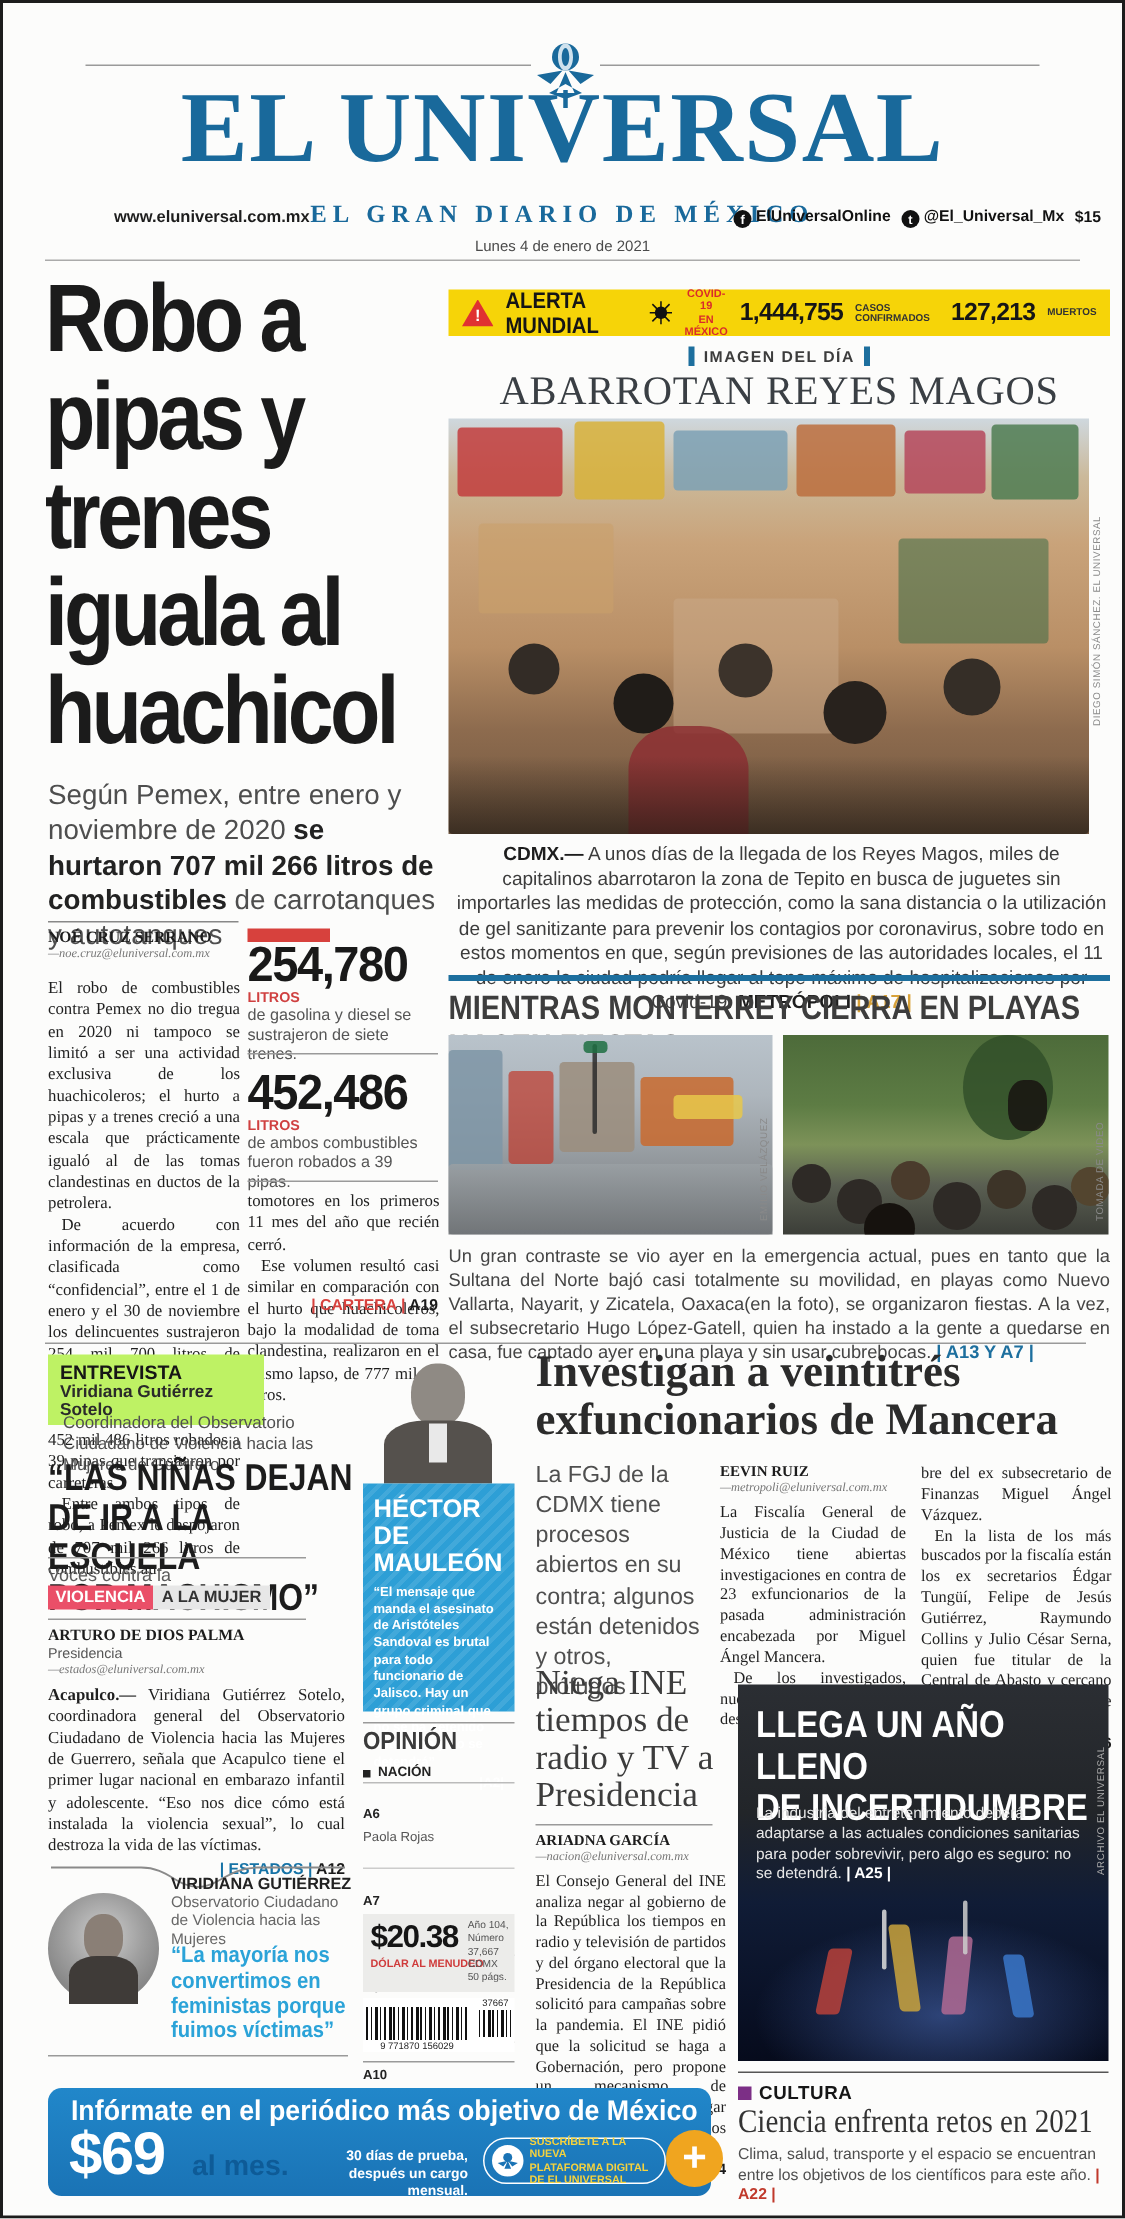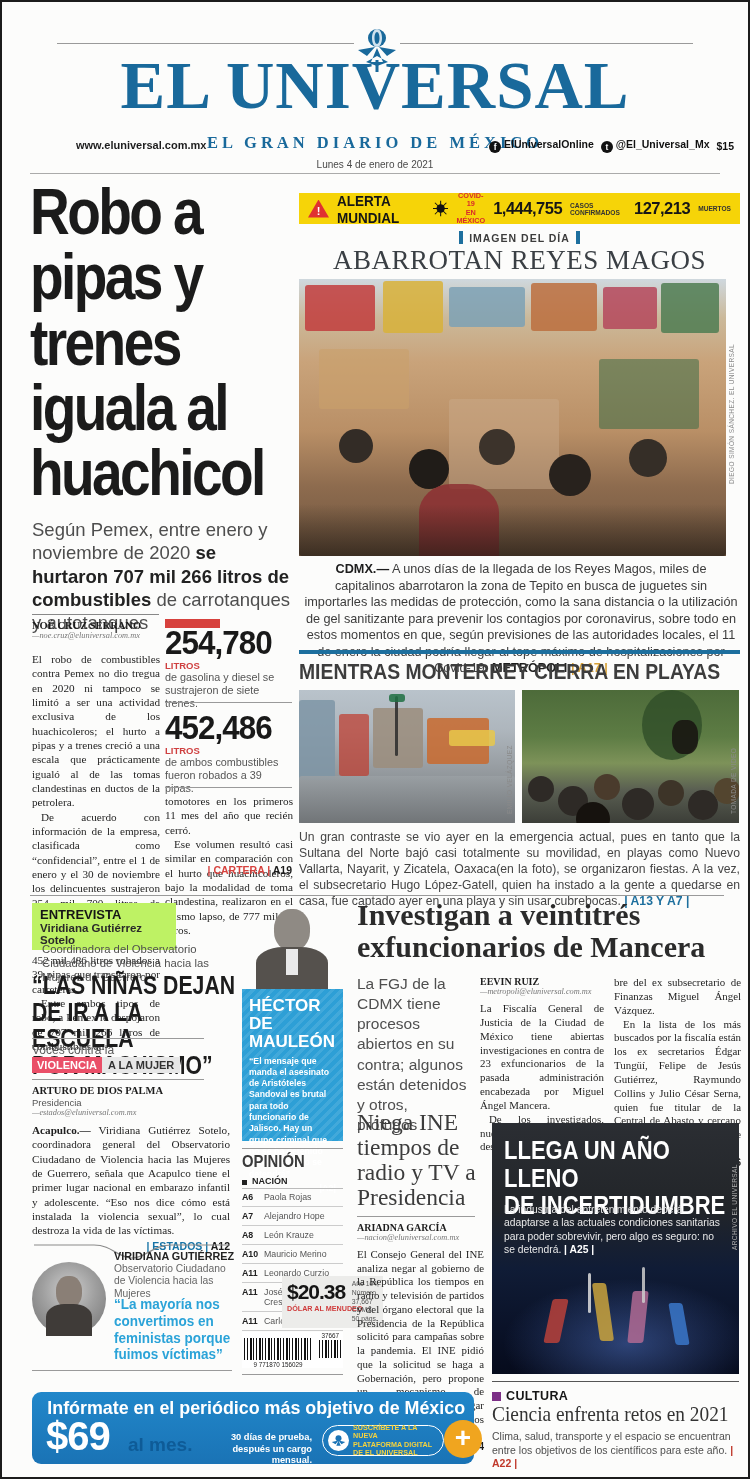--- a/index.html
+++ b/index.html
@@ -39,21 +39,21 @@
   .ph { overflow:hidden; position:absolute; }
   .ph-market { background:linear-gradient(180deg,#cfd8de 0%,#cbb99a 14%,#c9a37a 30%,#b98f66 55%,#8d6b4e 75%,#6f553f 100%); }
   .blob { position:absolute; border-radius:3px; opacity:.85; }
   .ph-street { background:linear-gradient(180deg,#b9c3cb 0%,#aeb6bd 30%,#9aa0a5 55%,#8d9296 70%,#7c7f82 100%); }
   .ph-party { background:linear-gradient(180deg,#4d6b3a 0%,#5d7c44 35%,#7d9259 55%,#5a5f52 75%,#3c3e38 100%); }
   .heads { position:absolute; width:26px; height:26px; border-radius:50%; background:#2e2a26; }
   .ph-stage { background:linear-gradient(180deg,#2b2e33 0%,#222529 34%,#101c36 58%,#0a1228 82%,#060b1c 100%); }
   
   .sqr { display:inline-block; width:9px; height:9px; vertical-align:-1px; margin-right:5px; }
   .seclabel { font-size:12.5px; font-weight:900; color:#161616; letter-spacing:.4px; }
-  .op-row { display:flex; gap:5px; border-bottom:1px solid #ccc; padding:4px 0; font-size:8.8px; }
+  .op-row { display:flex; gap:5px; border-bottom:1px solid #ccc; padding:16px 0; font-size:8.8px;flex-direction:column; }
   .op-pg { font-weight:800; color:#222; width:17px; flex:0 0 auto; }
   .op-nm { color:#555; }
   .bars { background:repeating-linear-gradient(90deg,#111 0 1px,transparent 1px 3px,#111 3px 4px,transparent 4px 6px,#111 6px 8px,transparent 8px 9px); }
 </style>
 </head>
 <body>
 
 <div class="page">
 
   <div class="abs rule" style="left:55px;right:55px;top:41px;"></div>
@@ -264,21 +264,21 @@
       </div>
     <div class="op-row">
         <span class="op-pg">A11</span>
         <span class="op-nm">José Antonio Crespo</span>
       </div>
     <div class="op-row">
         <span class="op-pg">A11</span>
         <span class="op-nm">Carlos M. Urzúa</span>
       </div>
   </div>
-  <div class="abs" style="left:240px;top:1274px;width:101px;height:52px;background:#ececea;padding:4px 5px;margin-left:40px;">
+  <div class="abs" style="left:240px;top:1274px;width:101px;height:52px;background:#ececea;padding:4px 5px;">
     <div style="font-size:21px;font-weight:900;color:#151515;letter-spacing:-1px;">$20.38</div>
     <div style="font-size:7.2px;font-weight:900;color:#cf3b3b;">DÓLAR AL MENUDEO</div>
     <div class="pre" style="position:absolute;right:4px;top:4px;font-size:6.8px;line-height:1.3;color:#555;text-align:left;">Año 104,
 Número
 37,667
 CDMX
 50 págs.</div>
   </div>
   <div class="abs" style="left:240px;top:1330px;width:101px;height:36px;background:#fff;">
     <div class="bars" style="position:absolute;left:2px;top:6px;width:68px;height:22px;"></div>

